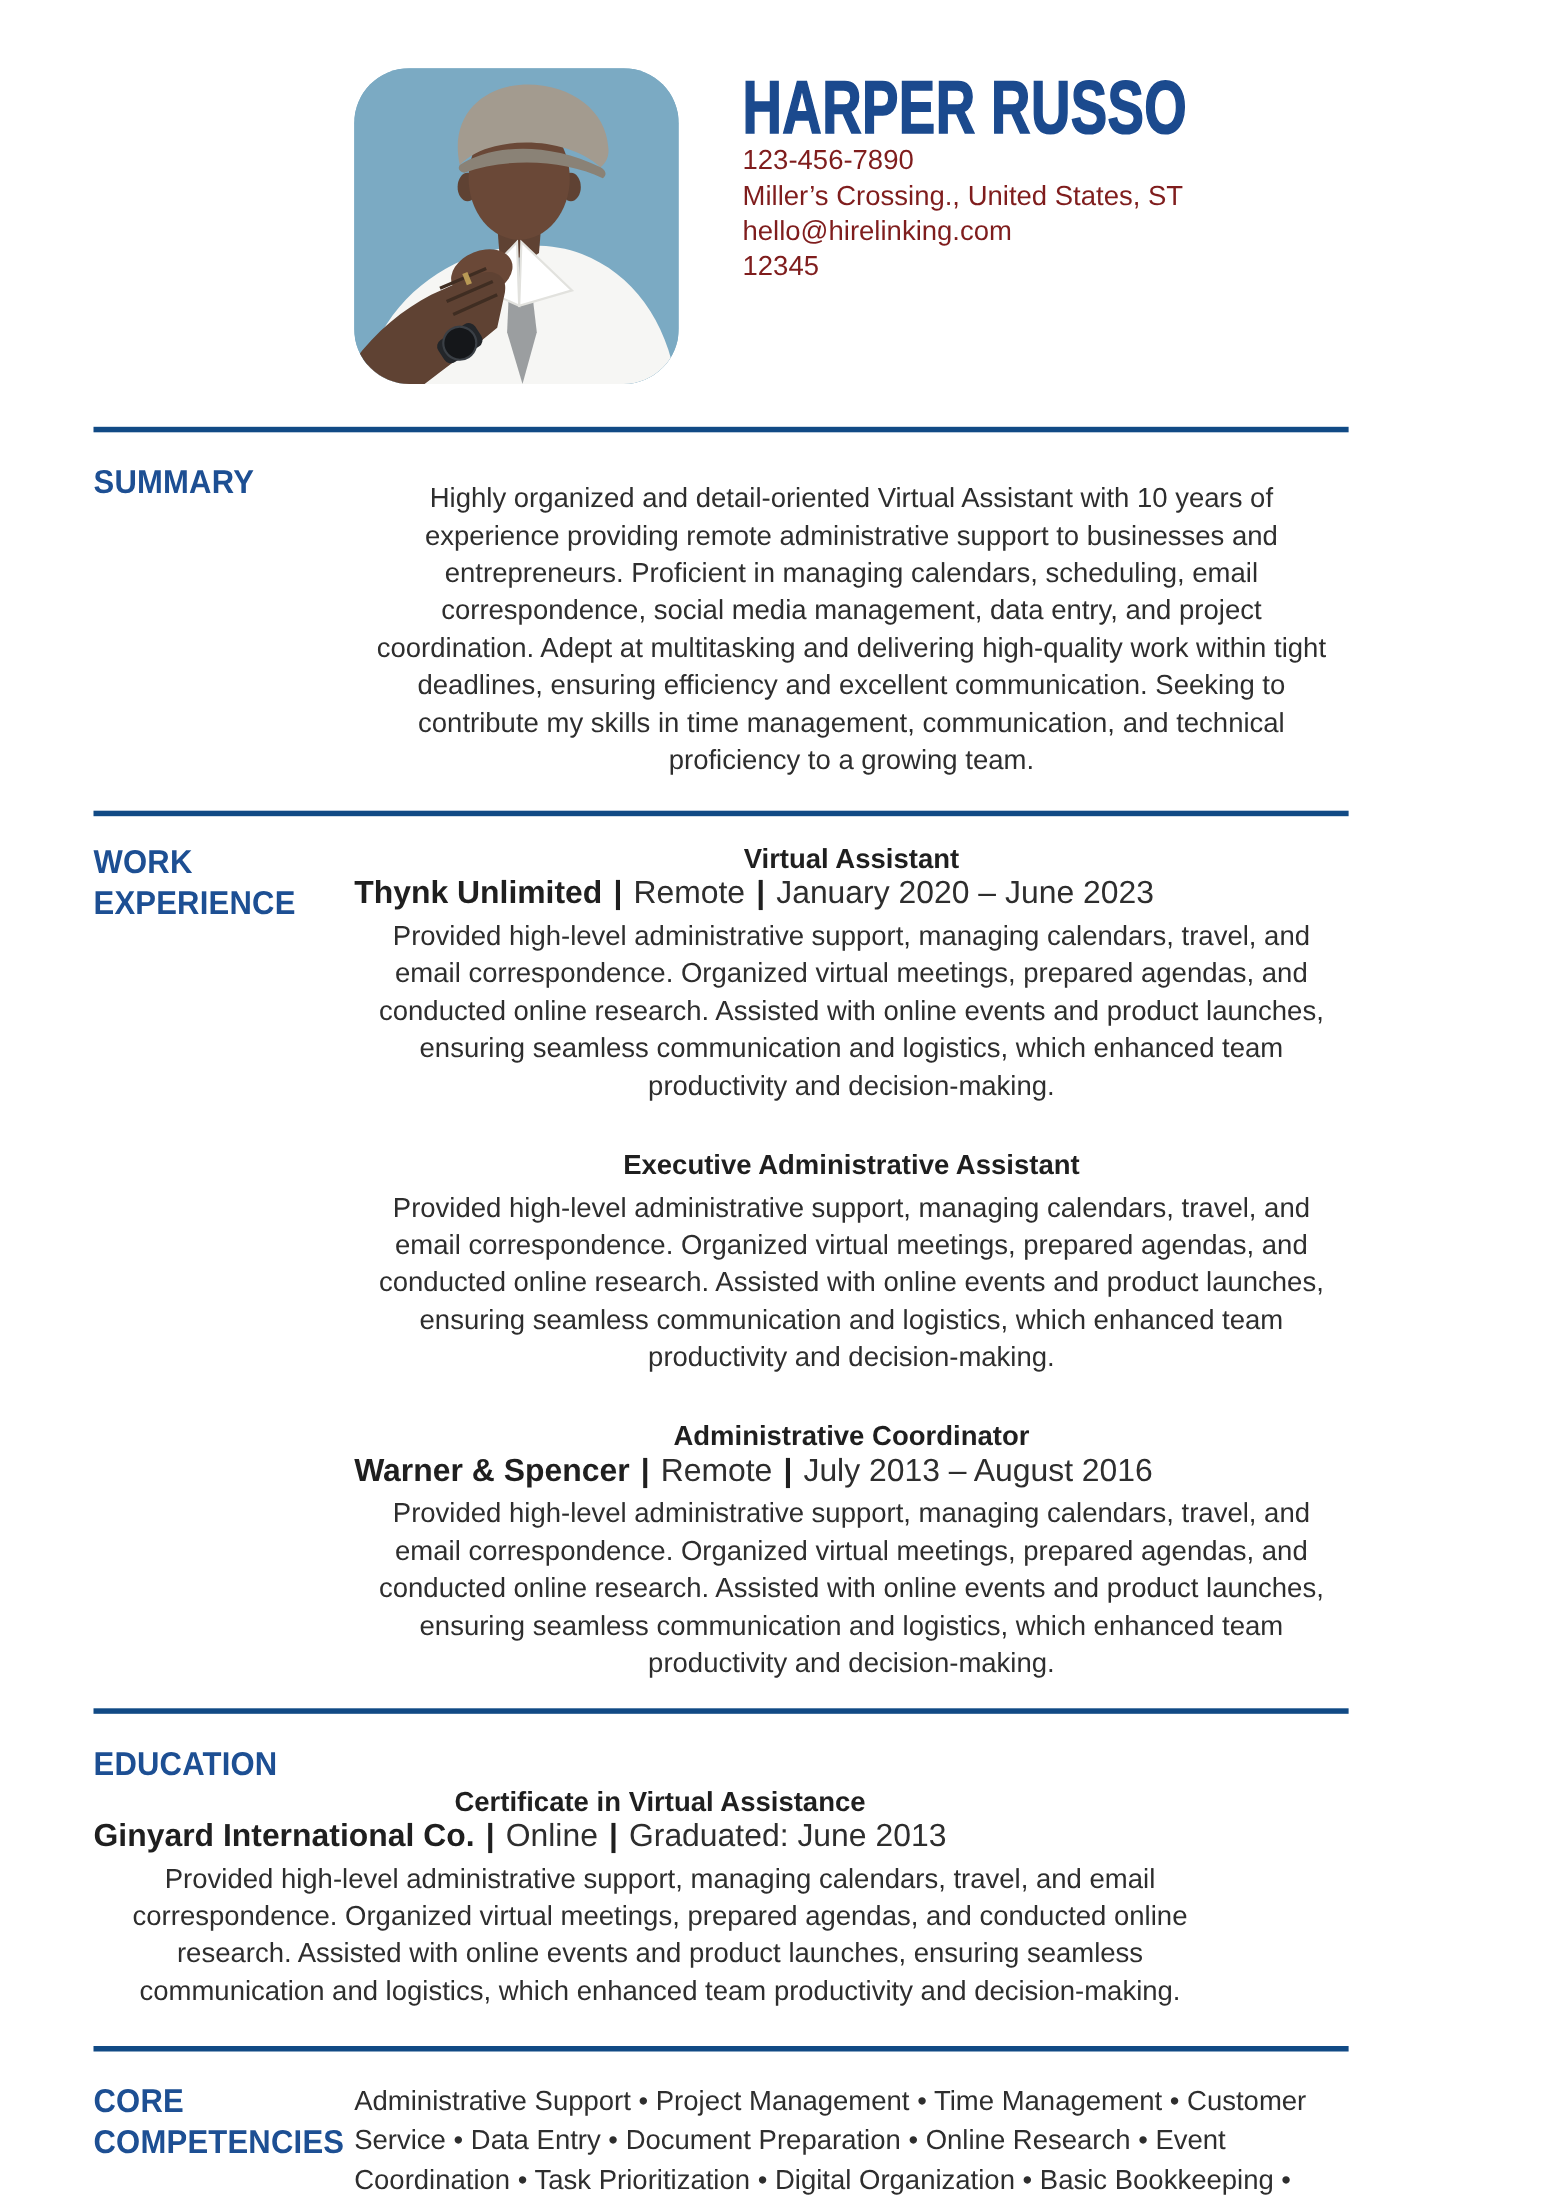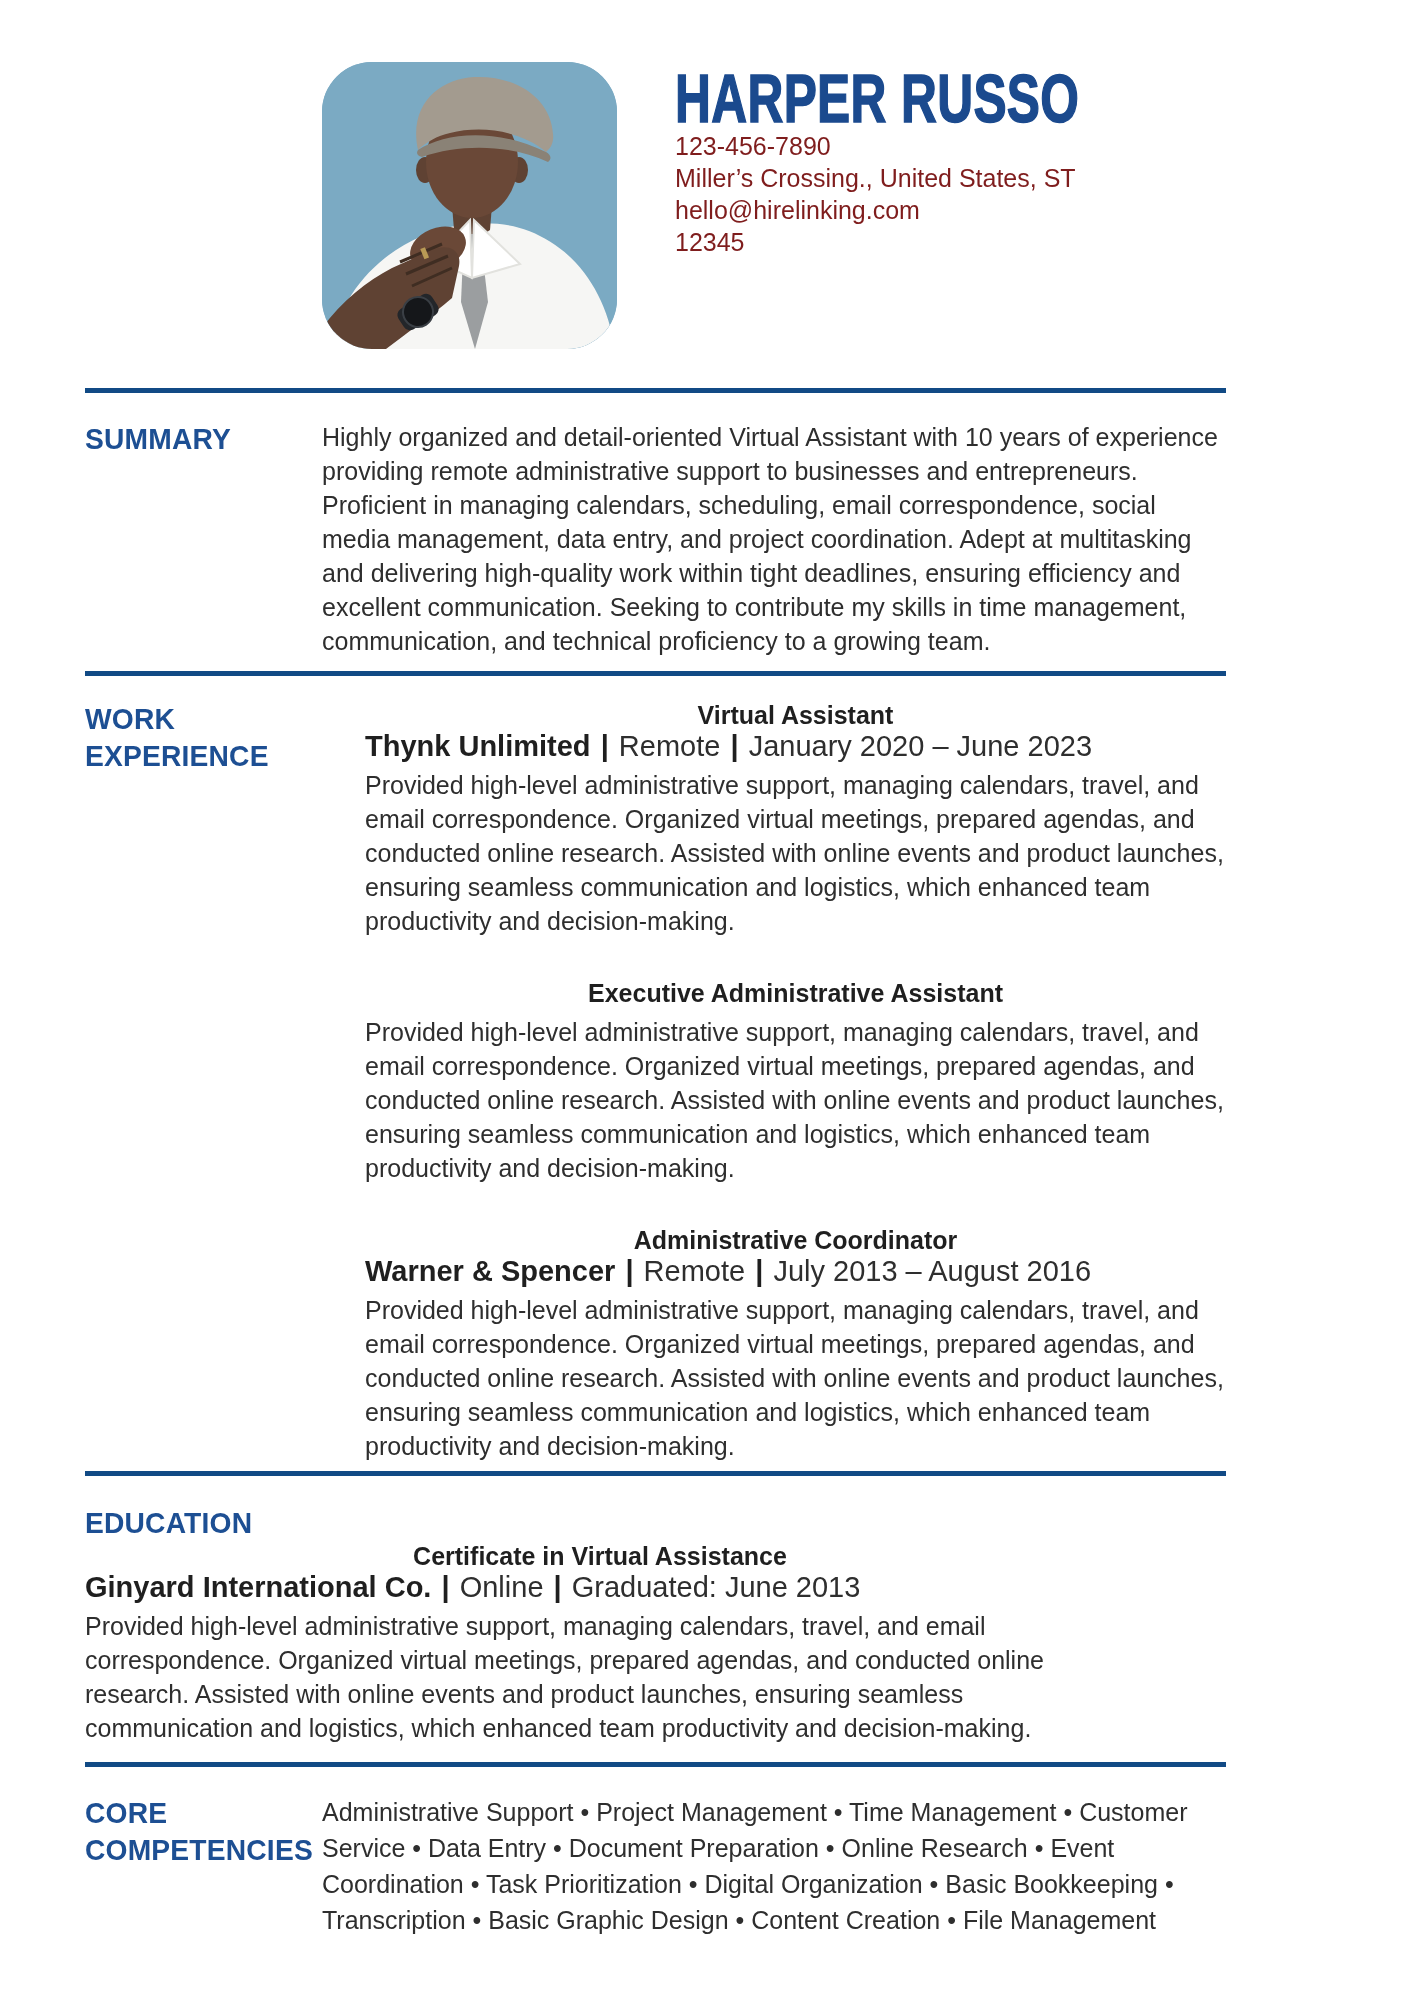--- a/index.html
+++ b/index.html
@@ -33,30 +33,30 @@
   }
   .contact{font-size:25px;line-height:32px;color:#7f1d1d;}
 
   
   .rule{height:5px;background:var(--rule-blue);border:none;margin:0;}
   .rule.r1{margin-top:39px;}
 
   
   .row{display:flex;align-items:flex-start;}
   .row.summary{margin-top:27px;margin-bottom:13px;}
-  .row.work{margin-top:24px;margin-bottom:8px;gap:43px;}
+  .row.work{margin-top:24px;margin-bottom:8px;}
   .row.education{margin-top:28px;margin-bottom:17px;flex-direction:column;}
   .row.core{margin-top:27px;}
   .label-col{width:237px;flex:none;}
   .sec-label{
     font-size:30px;line-height:37px;font-weight:700;color:var(--accent-blue);
     letter-spacing:0.2px;transform:scaleX(0.94);transform-origin:left top;
   }
   .body-col{flex:1;max-width:1030px;}
-  .para{margin:0;font-size:25px;line-height:34px;color:var(--text-color);}
+  .para{margin:16px;font-size:25px;line-height:34px;color:var(--text-color);text-align:center;}
   .para.mt{margin-top:6px;}
   .core-text{margin:0;font-size:25px;line-height:36px;color:var(--text-color);}
 
   
   .job + .job{margin-top:40px;}
   .entry-title{font-size:25px;line-height:31px;font-weight:700;color:#1f1f1f;text-align:center;}
   .entry-meta{font-size:29px;line-height:31px;color:var(--text-color);}
   .entry-meta .b{font-weight:700;color:#1f1f1f;}
   .entry-meta .sep{font-weight:700;color:#1f1f1f;padding:0 2px;}
 </style>

